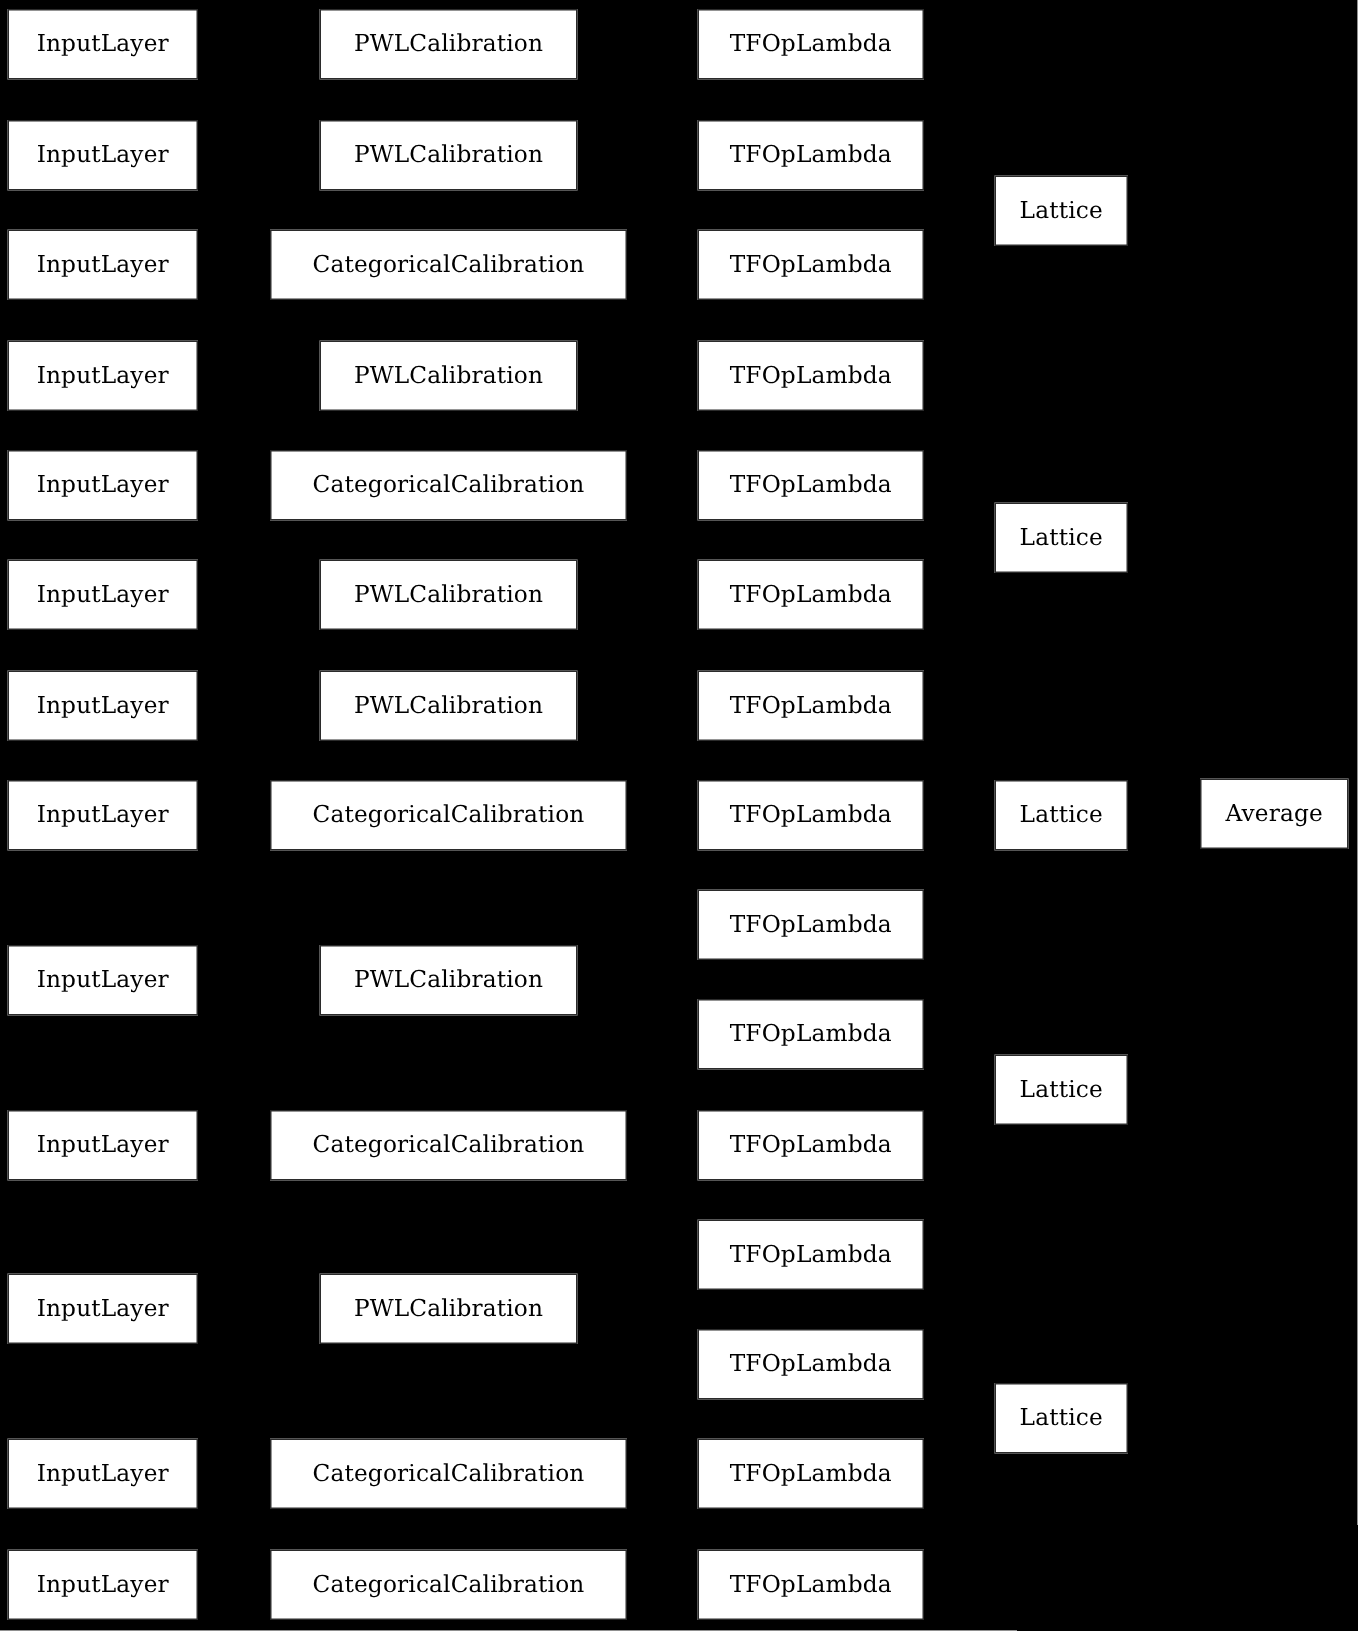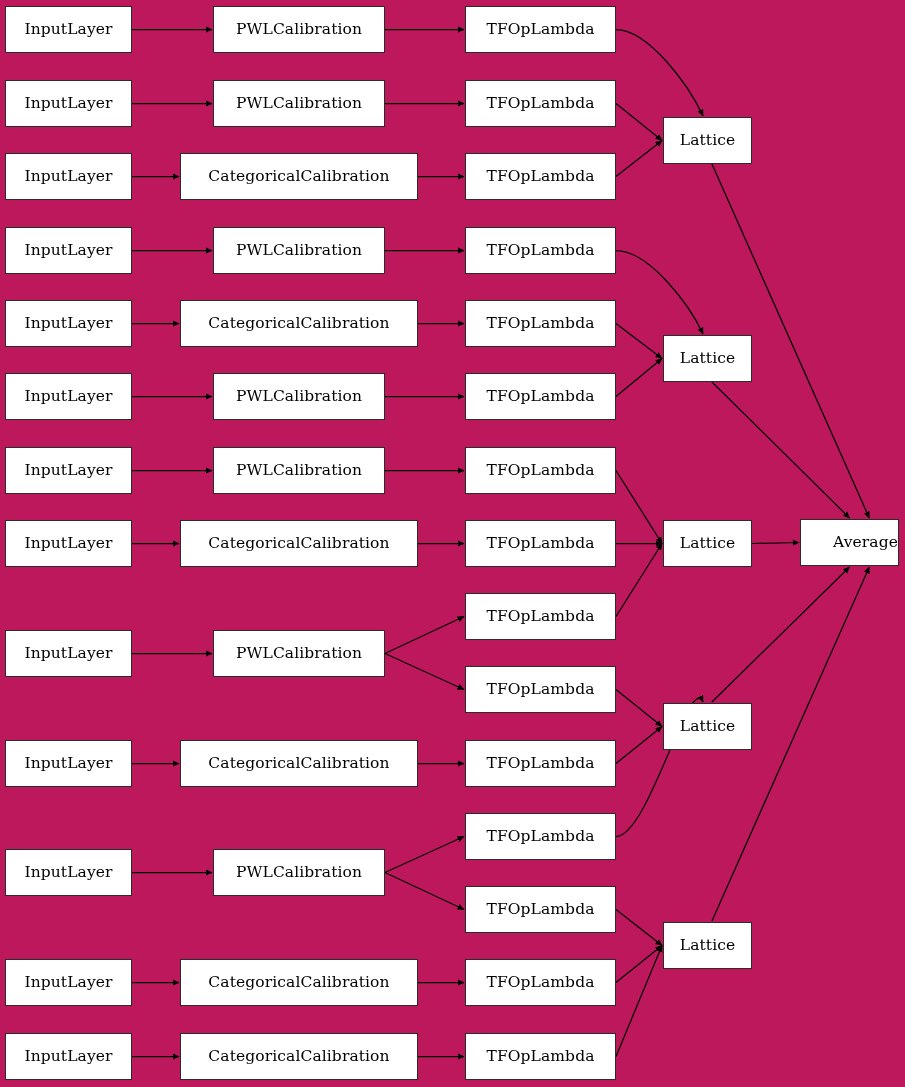--- a/index.html
+++ b/index.html
@@ -5,21 +5,21 @@
 <style>
   html, body {
     margin: 0;
     padding: 0;
     background: #ffffff;
   }
   #graph-canvas {
     position: relative;
     width: 905px;
     height: 1087px;
-    background: #be185d;
+    background: #000000;
     font-family: "DejaVu Serif", "Liberation Serif", serif;
     overflow: hidden;
   }
   #edge-layer {
     position: absolute;
     left: 0;
     top: 0;
     width: 905px;
     height: 1087px;
     pointer-events: none;
@@ -229,16 +229,16 @@
     </div>
     <div class="node" style="left: 663px; top: 520px; width: 89px; height: 47px; border-color: rgb(43, 43, 43); background: rgb(255, 255, 255);">
       <span>Lattice</span>
     </div>
     <div class="node" style="left: 663px; top: 703px; width: 89px; height: 47px; border-color: rgb(43, 43, 43); background: rgb(255, 255, 255);">
       <span>Lattice</span>
     </div>
     <div class="node" style="left: 663px; top: 922px; width: 89px; height: 47px; border-color: rgb(43, 43, 43); background: rgb(255, 255, 255);">
       <span>Lattice</span>
     </div>
-    <div class="node" style="left: 800px; top: 519px; width: 99px; height: 47px; border-color: rgb(43, 43, 43); background: rgb(255, 255, 255); justify-content: flex-end;">
+    <div class="node" style="left: 800px; top: 519px; width: 99px; height: 47px; border-color: rgb(43, 43, 43); background: rgb(255, 255, 255);">
       <span>Average</span>
     </div>
   </div>
 
 </body></html>

